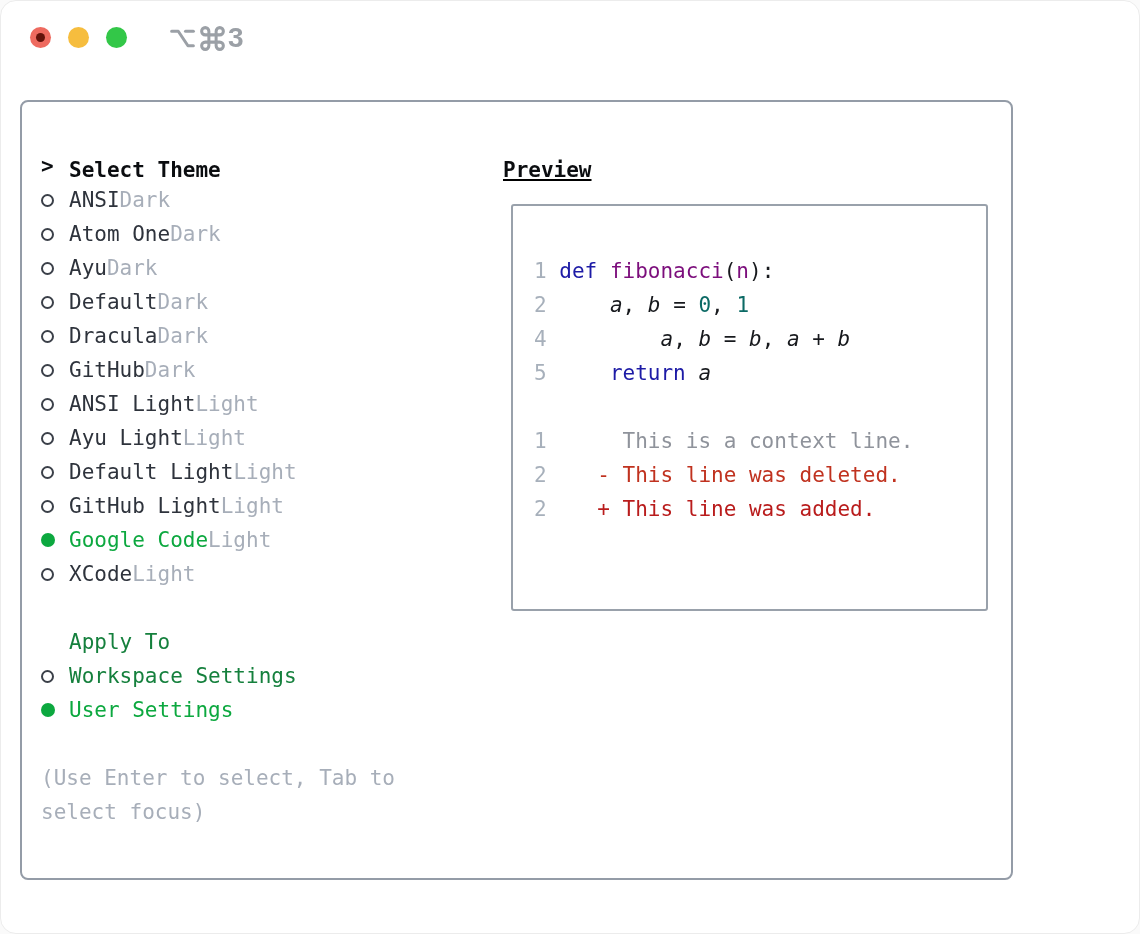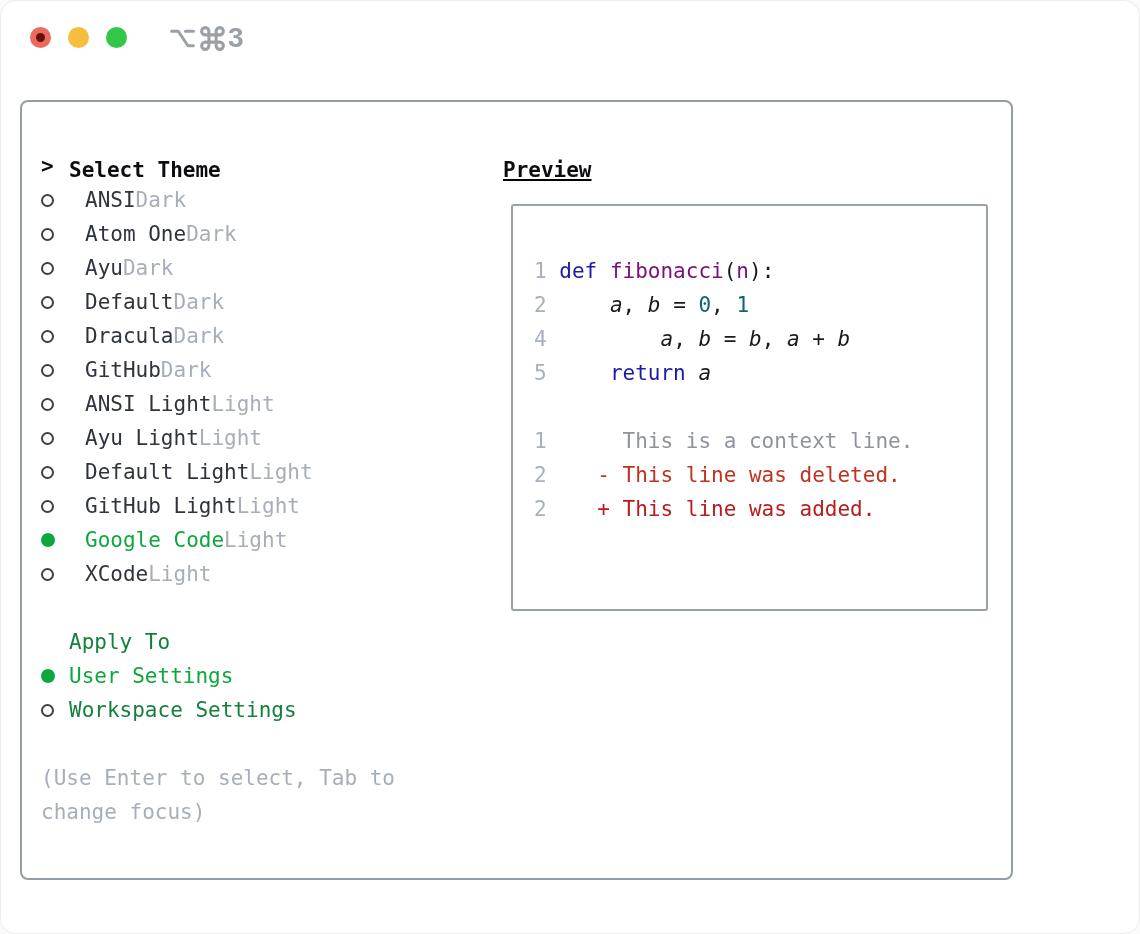--- a/index.html
+++ b/index.html
@@ -27,21 +27,21 @@
   }
   .left-pane { position:absolute; left:19px; top:47px; font-size:21px; color:#2e333c; }
   .row { height:34px; display:flex; align-items:center; white-space:pre; }
   .cell { width:28px; flex:0 0 28px; display:flex; align-items:center; }
   .chevron { font-weight:700; color:#0b0d10; }
   .hdr { font-weight:700; color:#0b0d10;margin-top:8px; }
   .subhdr { color:#15803d; }
   .mark { border-radius:50%; box-sizing:border-box; }
   .mark.hollow { width:13px; height:13px; border:2px solid #3b4049; }
   .mark.filled { width:14px; height:14px; background:#0ca83f; }
-  .theme-name { color:#2e333c;margin-left:16px; }
+  .theme-name { color:#2e333c; }
   .sel { color:#0ca83f; }
   .variant { color:#a7aeb9; }
   .hint-line { height:34px; line-height:34px; color:#a7aeb9; white-space:pre; }
   
   .preview-hdr { position:absolute; left:481px; top:47px; height:34px; display:flex; align-items:center; font-size:21px;text-decoration:underline; }
   .preview-box {
     position:absolute; left:489px; top:102px; width:477px; height:407px;
     border:2px solid #99a1ab; border-radius:3px; box-sizing:border-box;
     padding:48px 0 0 21px; font-size:21px; overflow:hidden;
   }
@@ -100,27 +100,27 @@
           <div class="row"><span class="cell"><span class="mark hollow"></span></span><span class="theme-name">GitHub Light</span> <span class="variant">Light</span></div>
           <div class="row"><span class="cell"><span class="mark filled"></span></span><span class="theme-name sel">Google Code</span> <span class="variant">Light</span></div>
           <div class="row"><span class="cell"><span class="mark hollow"></span></span><span class="theme-name">XCode</span> <span class="variant">Light</span></div>
         </div>
       <div class="row"></div>
       <div class="row">
         <span class="cell"></span>
         <span class="subhdr">Apply To</span>
       </div>
       <div id="apply-list">
+          <div class="row"><span class="cell"><span class="mark hollow"></span></span><span class="subhdr">Workspace Settings</span></div>
           <div class="row"><span class="cell"><span class="mark filled"></span></span><span class="sel">User Settings</span></div>
-          <div class="row"><span class="cell"><span class="mark hollow"></span></span><span class="subhdr">Workspace Settings</span></div>
         </div>
       <div class="row"></div>
       <div>
         <div class="hint-line">(Use Enter to select, Tab to</div>
-        <div class="hint-line">change focus)</div>
+        <div class="hint-line">select focus)</div>
       </div>
     </div>
 
     <div class="preview-hdr">
       <span class="hdr">Preview</span>
     </div>
     <div class="preview-box">
       <div id="preview-lines">
           <div class="code-line"><span class="ln">1</span> <span class="c-kw">def</span><span class="c-plain"> </span><span class="c-fn">fibonacci</span><span class="c-plain">(</span><span class="c-fn">n</span><span class="c-plain">):</span></div>
           <div class="code-line"><span class="ln">2</span> <span class="c-plain">    </span><span class="c-var">a</span><span class="c-plain">, </span><span class="c-var">b</span><span class="c-plain"> = </span><span class="c-num">0</span><span class="c-plain">, </span><span class="c-num">1</span></div>

